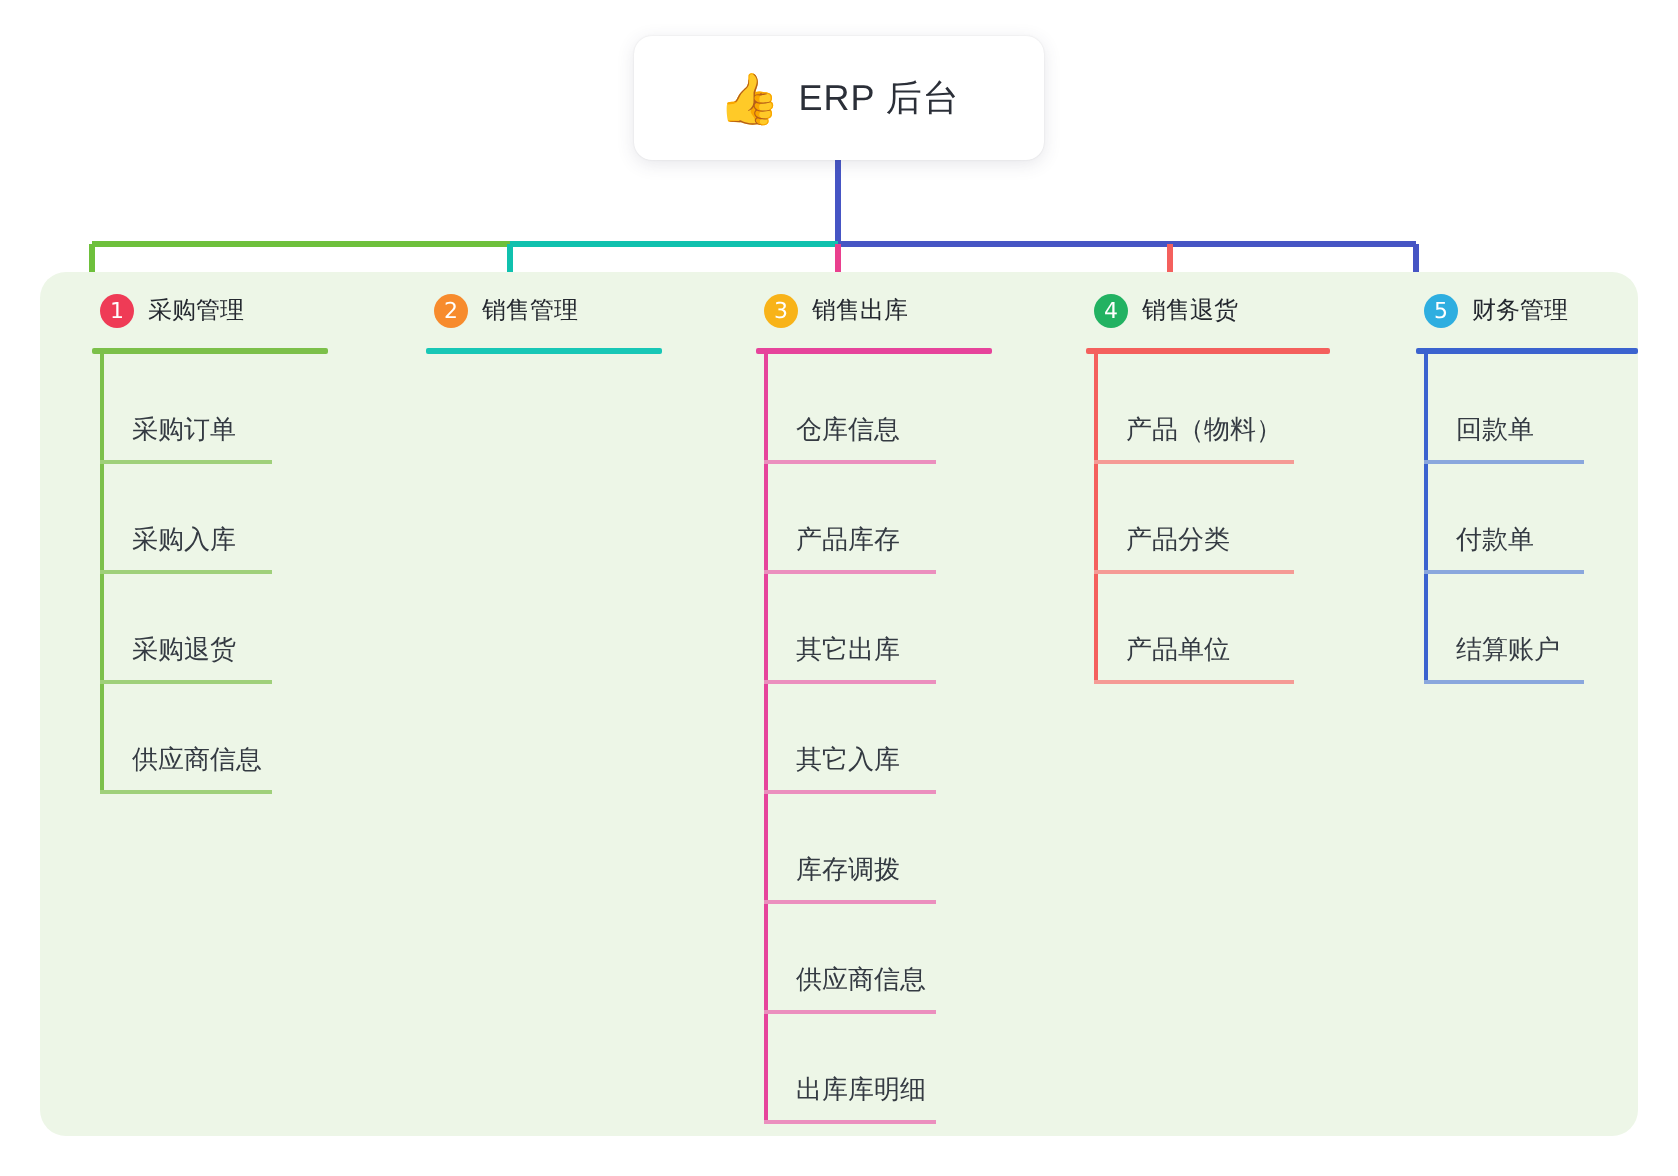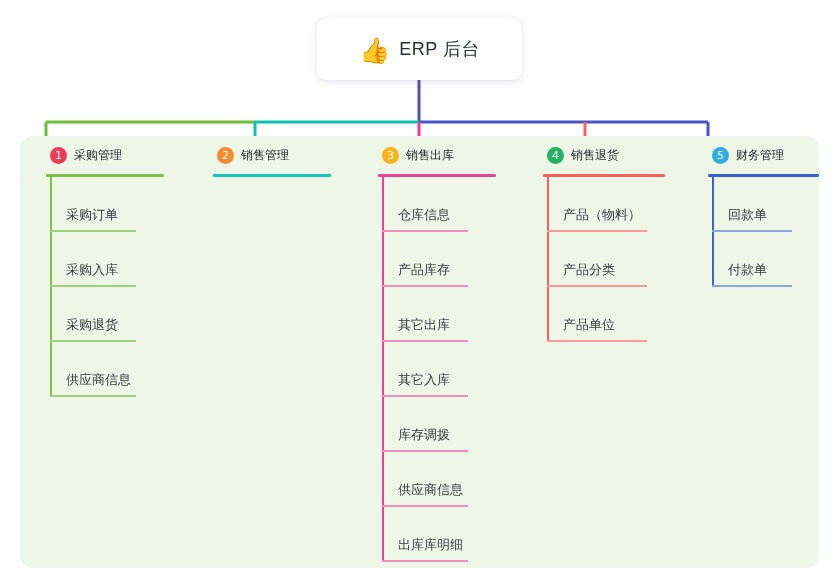--- a/index.html
+++ b/index.html
@@ -267,17 +267,21 @@
         <div class="leaves">
           <div class="spine" style="background: rgb(59, 99, 207); left: 18px;"></div>
           <div class="leaf">
             <span class="leaf-label">回款单</span>
             <div class="leaf-rule" style="background: rgb(138, 167, 221); width: 80px;"></div>
           </div>
           <div class="leaf">
             <span class="leaf-label">付款单</span>
             <div class="leaf-rule" style="background: rgb(138, 167, 221); width: 80px;"></div>
           </div>
+          <div class="leaf">
+            <span class="leaf-label">结算账户</span>
+            <div class="leaf-rule" style="background: rgb(138, 167, 221); width: 80px;"></div>
+          </div>
         </div>
       </div>
     </div>
 
 </div>
 
 </body></html>

